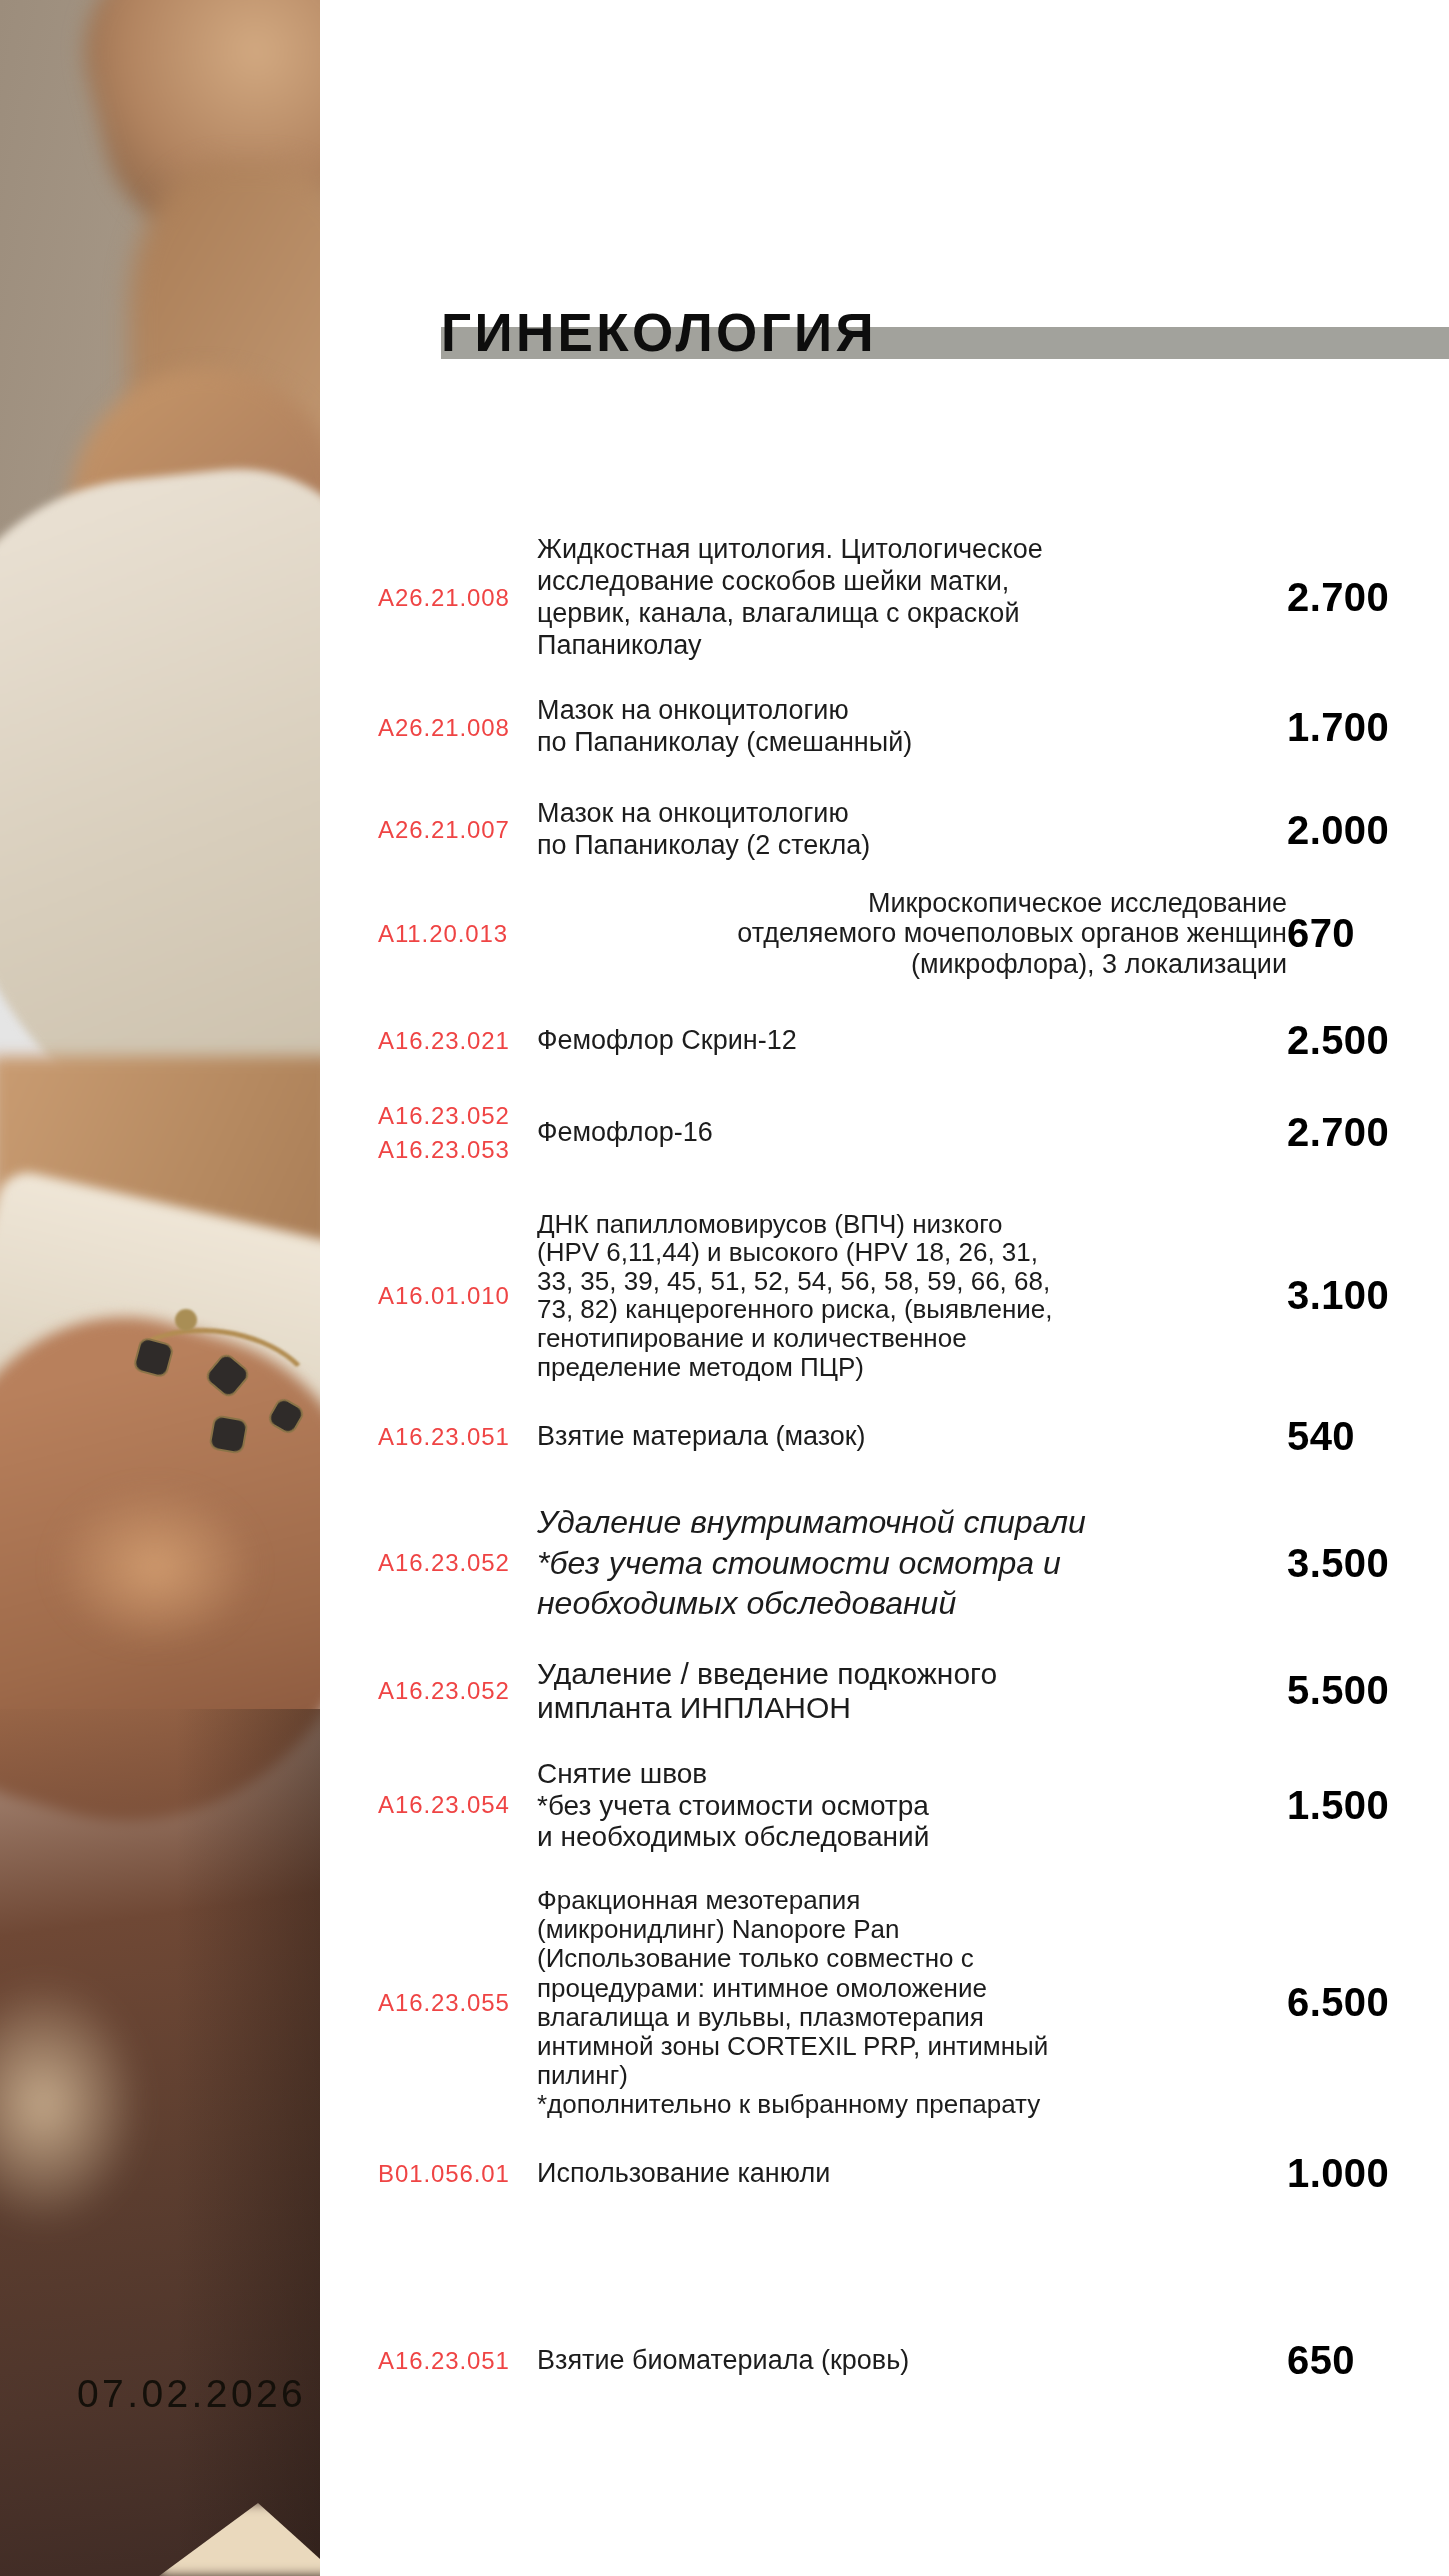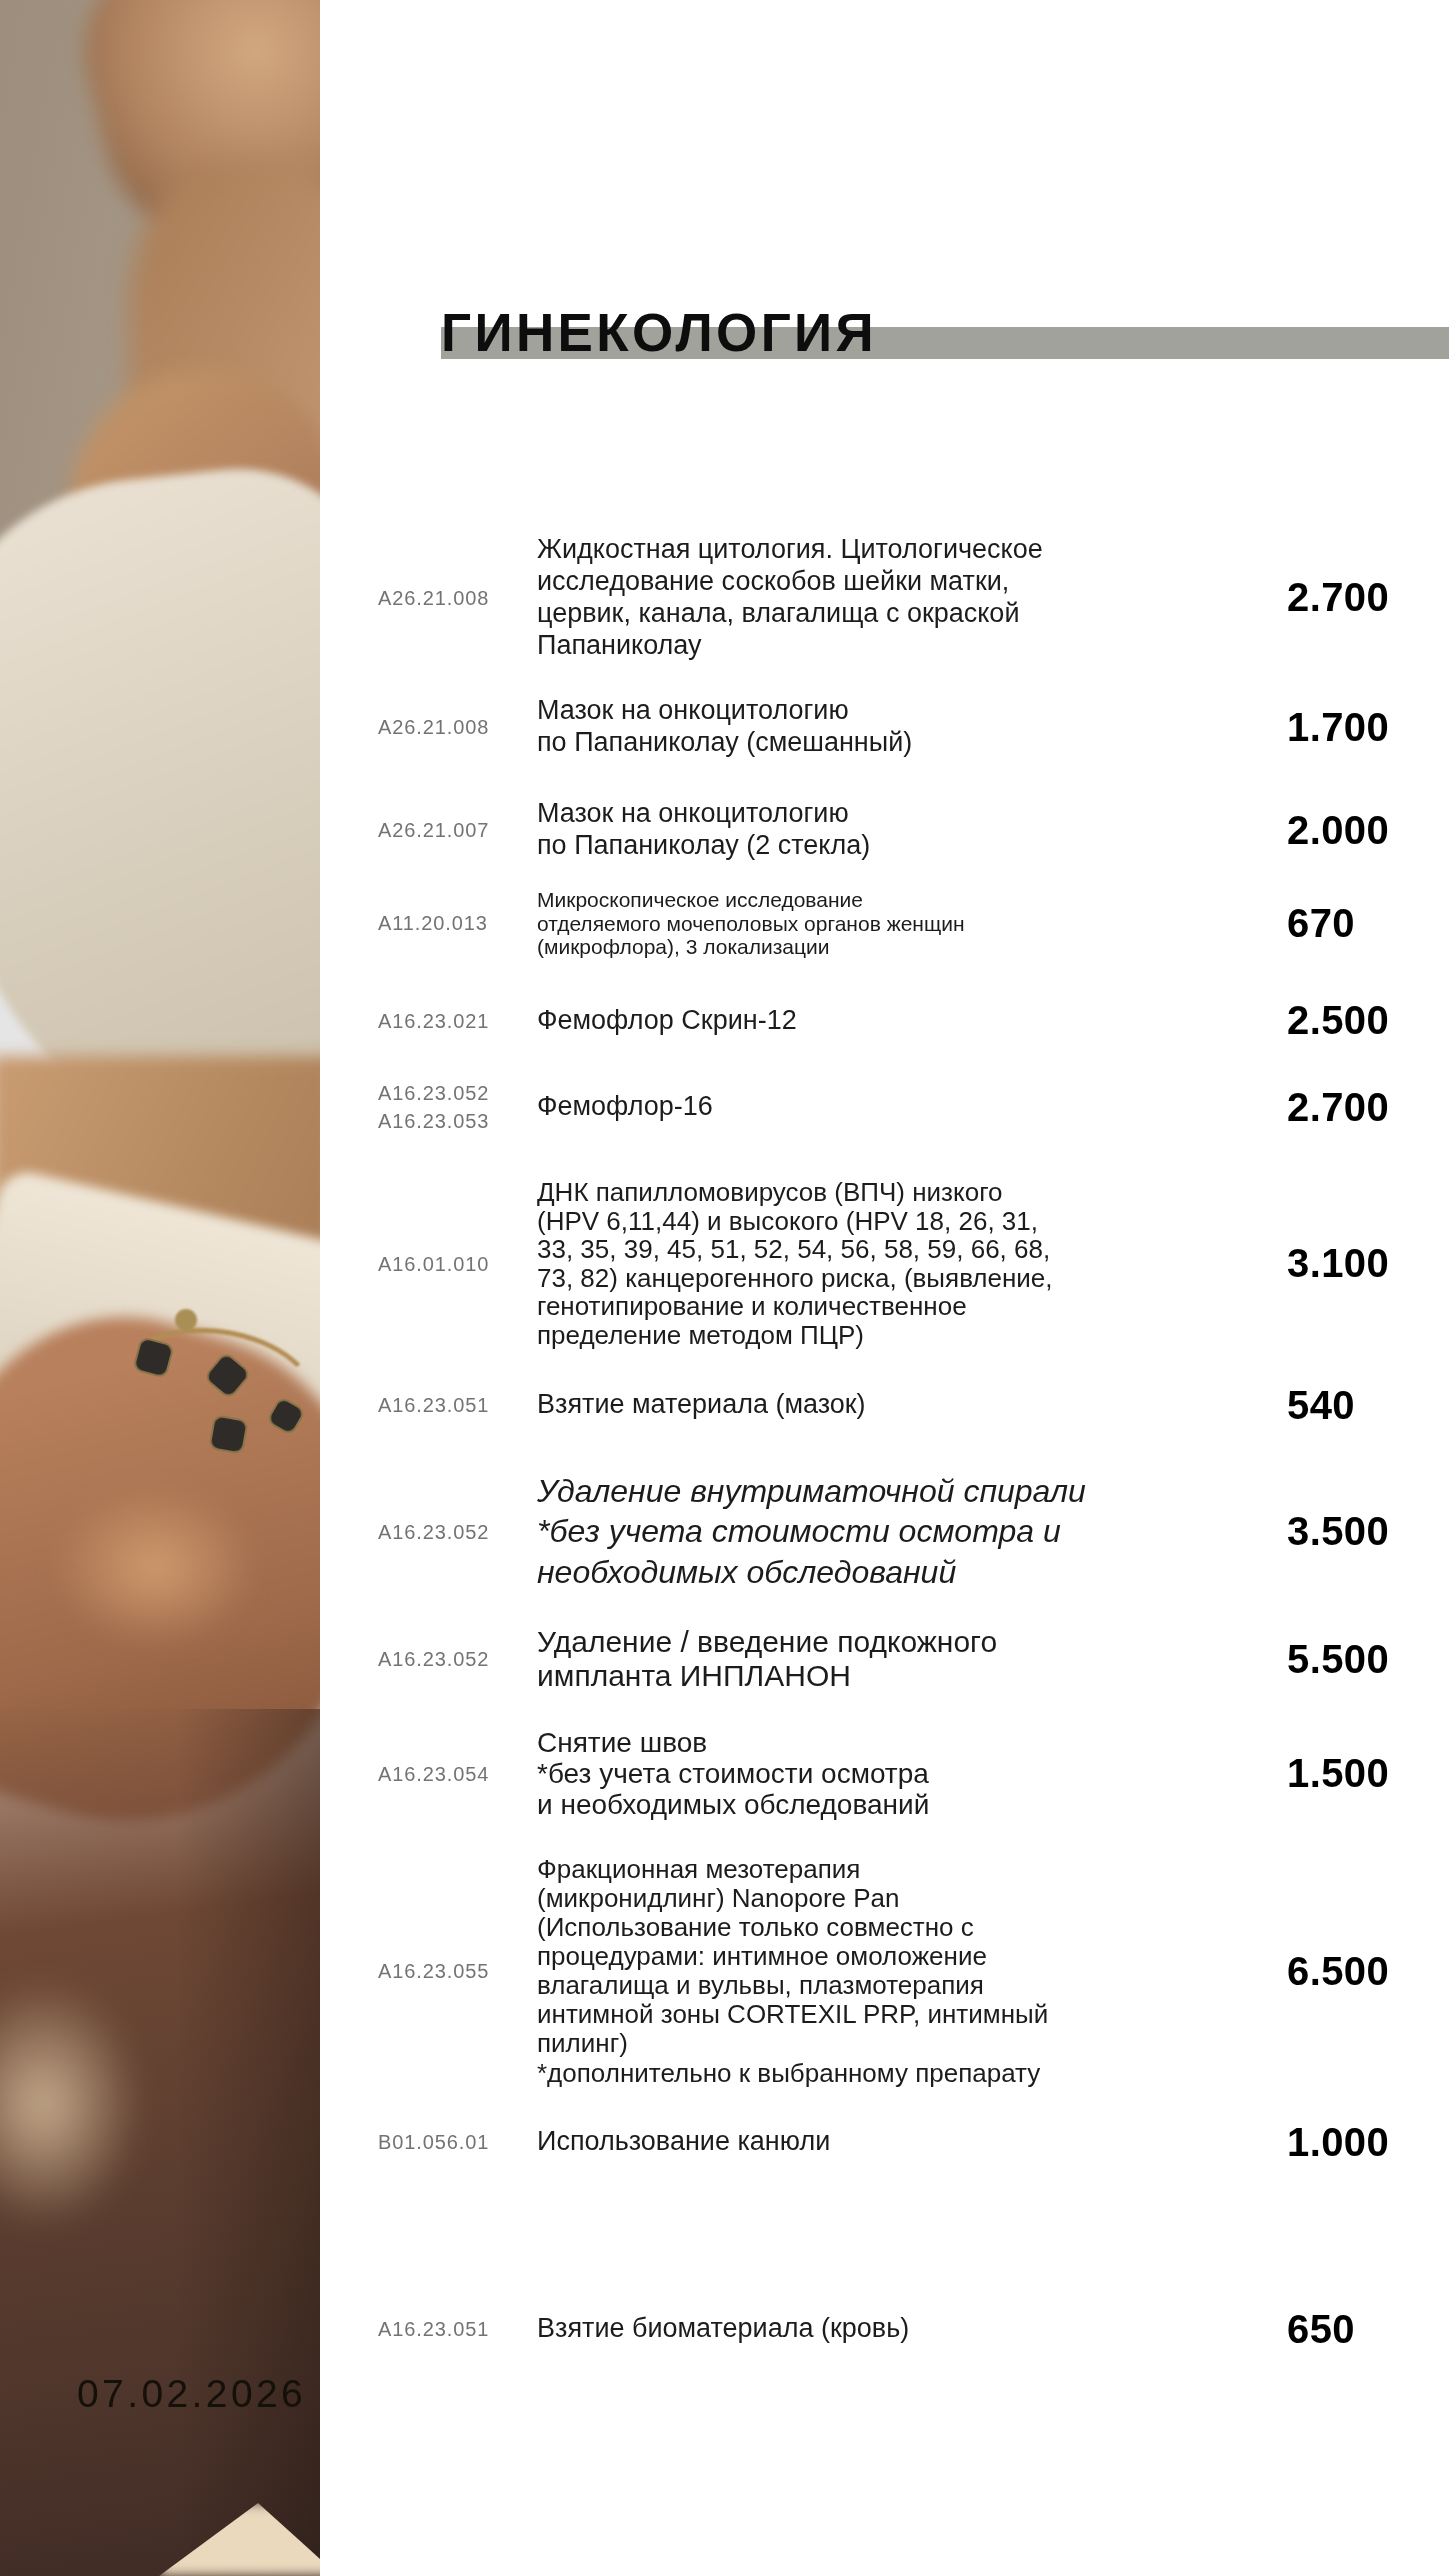--- a/index.html
+++ b/index.html
@@ -36,27 +36,27 @@
   }
   
   .titlebar{position:absolute;left:441px;right:0;top:327px;height:32px;background:#a2a29c;}
   .title{
     position:absolute;left:441px;right:0;top:302px;margin:0;z-index:2;
     text-align:left;font-size:53px;font-weight:700;letter-spacing:3.4px;color:#0d0d0d;
   }
   
   .rows{position:absolute;left:378px;top:534px;width:1056px;}
   .row{display:grid;grid-template-columns:159px 750px 1fr;align-items:center;margin-bottom:34px;}
-  .code{font-size:20px;line-height:1.4;color:#737373;letter-spacing:0.9px;white-space:pre-line;align-self:center;}
+  .code{font-size:24px;line-height:1.4;color:#ef4444;letter-spacing:0.9px;white-space:pre-line;align-self:center;}
   .service{font-size:27px;line-height:1.18;color:#1c1c1c;white-space:pre-line;}
   .price{font-size:40px;font-weight:700;color:#000;letter-spacing:0.4px;white-space:nowrap;}
   .row:nth-child(2){margin-bottom:39px;}
   .row:nth-child(3){margin-bottom:26px;}
   .row:nth-child(4){margin-bottom:39px;}
-  .row:nth-child(4) .service{font-size:21px;line-height:1.13;}
+  .row:nth-child(4) .service{font-size:27px;line-height:1.13;text-align:right;}
   .row:nth-child(5){margin-bottom:36px;}
   .row:nth-child(6){margin-bottom:43px;}
   .row:nth-child(7){margin-bottom:33px;}
   .row:nth-child(7) .service{font-size:26px;line-height:1.1;}
   .row:nth-child(8){margin-bottom:43px;}
   .row:nth-child(9){margin-bottom:33px;}
   .row:nth-child(9) .service{font-size:32px;line-height:1.27;font-style:italic;}
   .row:nth-child(10) .service{font-size:30px;line-height:1.12;}
   .row:nth-child(11) .service{font-size:28px;line-height:1.12;}
   .row:nth-child(12){margin-bottom:32px;}

